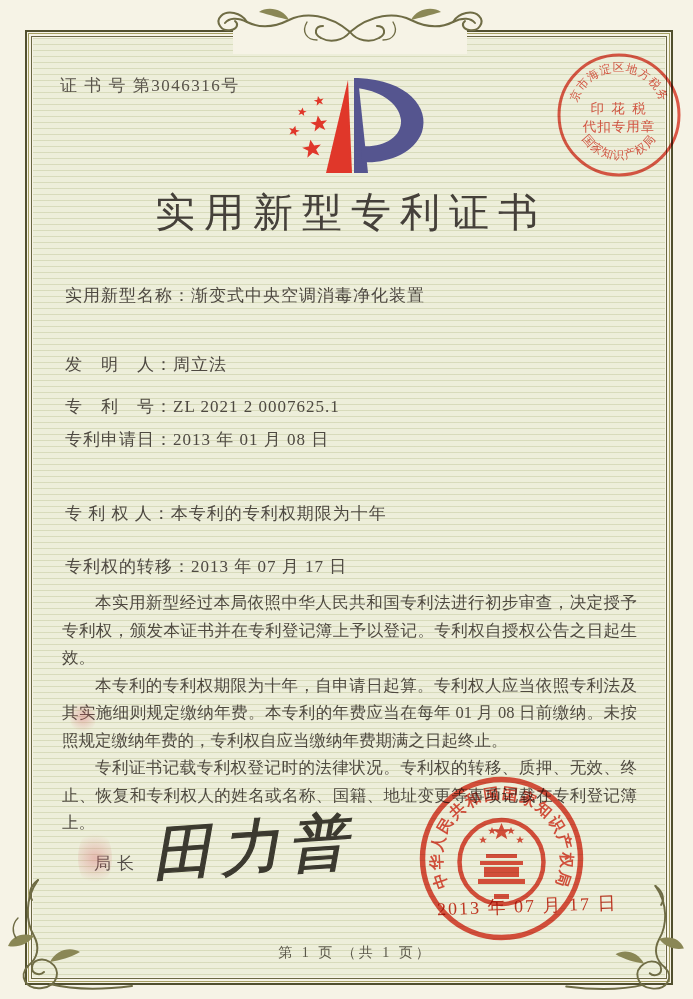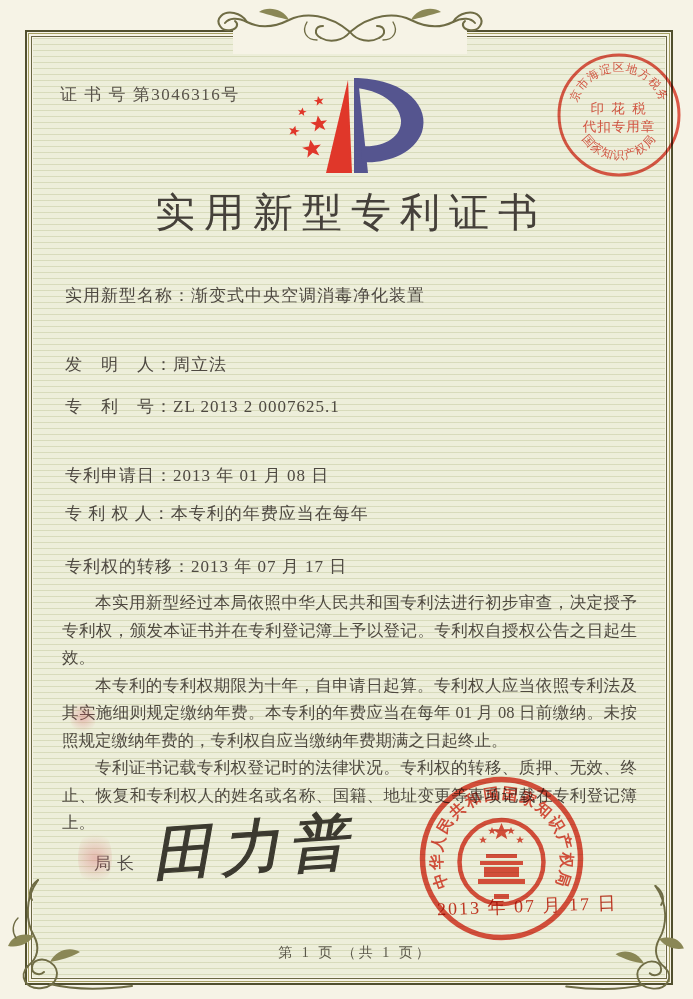--- a/index.html
+++ b/index.html
@@ -28,26 +28,26 @@
   .frame::after{content:"";position:absolute;inset:4px;border:1px solid var(--frame_mid);}
   .frame-bg{
     position:absolute;inset:6px;
     background:repeating-linear-gradient(180deg,var(--stripe) 0 1px,transparent 1px 6px),var(--inner_bg);
   }
   .flourish{position:absolute;}
   .top-flourish{left:197px;top:6px;}
   .corner-fl-left{left:4px;top:878px;}
   .corner-fl-right{right:2px;top:884px;transform:scaleX(-1);}
   
-  .cert-no{position:absolute;left:60px;top:83px;font-size:17px;letter-spacing:1.5px;color:#59544a;}
+  .cert-no{position:absolute;left:60px;top:74px;font-size:17px;letter-spacing:1.5px;color:#59544a;}
   .logo{position:absolute;left:268px;top:68px;}
   .title{position:absolute;left:0;right:0;top:185px;text-align:center;
          font-size:40px;font-weight:normal;letter-spacing:9px;text-indent:9px;color:var(--title_ink);}
   .field{position:absolute;left:65px;font-size:17px;letter-spacing:1px;color:var(--ink);white-space:nowrap;}
-  .f0{top:284px}.f1{top:353px}.f2{top:395px}.f3{top:464px}.f4{top:502px}.f5{top:555px}
+  .f0{top:284px}.f1{top:353px}.f2{top:395px}.f3{top:428px}.f4{top:502px}.f5{top:555px}
   .paras{position:absolute;left:62px;right:56px;top:589px;font-size:16.5px;line-height:27.5px;
          text-align:justify;color:#4f4a40;}
   .paras p{margin:0;text-indent:2em;}
   .director{position:absolute;left:94px;top:852px;font-size:17px;letter-spacing:6px;color:#56514a;}
   .signature{position:absolute;left:150px;top:792px;}
   .seal{position:absolute;left:413px;top:770px;mix-blend-mode:multiply;opacity:.92;}
   .seal-date{position:absolute;left:437px;top:894px;font-size:18px;letter-spacing:2px;
              color:#cf3b28;transform:rotate(-2deg);mix-blend-mode:multiply;}
   .tax-stamp{position:absolute;left:552px;top:45px;mix-blend-mode:multiply;opacity:.88;}
   .footer{position:absolute;left:18px;right:0;top:944px;text-align:center;font-size:14px;
@@ -129,23 +129,23 @@
     <textPath href="#taxArcBot" startOffset="50%" text-anchor="middle">国家知识产权局</textPath>
   </text>
   <text x="67" y="68" text-anchor="middle" font-size="13.5" fill="#e04434" letter-spacing="2">印 花 税</text>
   <text x="67" y="86" text-anchor="middle" font-size="13.5" fill="#e04434" letter-spacing="1">代扣专用章</text>
 </svg>
 
 <div class="title">实用新型专利证书</div>
 
 <div class="field f0"><span>实用新型名称：</span><span>渐变式中央空调消毒净化装置</span></div>
 <div class="field f1"><span>发　明　人：</span><span>周立法</span></div>
-<div class="field f2"><span>专　利　号：</span><span>ZL 2013 2 0007625.1</span></div>
+<div class="field f2"><span>专　利　号：</span><span>ZL 2021 2 0007625.1</span></div>
 <div class="field f3"><span>专利申请日：</span><span>2013 年 01 月 08 日</span></div>
-<div class="field f4"><span>专 利 权 人：</span><span>本专利的年费应当在每年</span></div>
+<div class="field f4"><span>专 利 权 人：</span><span>本专利的专利权期限为十年</span></div>
 <div class="field f5"><span>专利权的转移：</span><span>2013 年 07 月 17 日</span></div>
 
 <div class="paras">
   <p>本实用新型经过本局依照中华人民共和国专利法进行初步审查，决定授予专利权，颁发本证书并在专利登记簿上予以登记。专利权自授权公告之日起生效。</p>
   <p>本专利的专利权期限为十年，自申请日起算。专利权人应当依照专利法及其实施细则规定缴纳年费。本专利的年费应当在每年 01 月 08 日前缴纳。未按照规定缴纳年费的，专利权自应当缴纳年费期满之日起终止。</p>
   <p>专利证书记载专利权登记时的法律状况。专利权的转移、质押、无效、终止、恢复和专利权人的姓名或名称、国籍、地址变更等事项记载在专利登记簿上。</p>
 </div>
 
 <div class="director">局长</div>
 <svg class="signature" width="215" height="115" viewBox="0 0 215 115">

